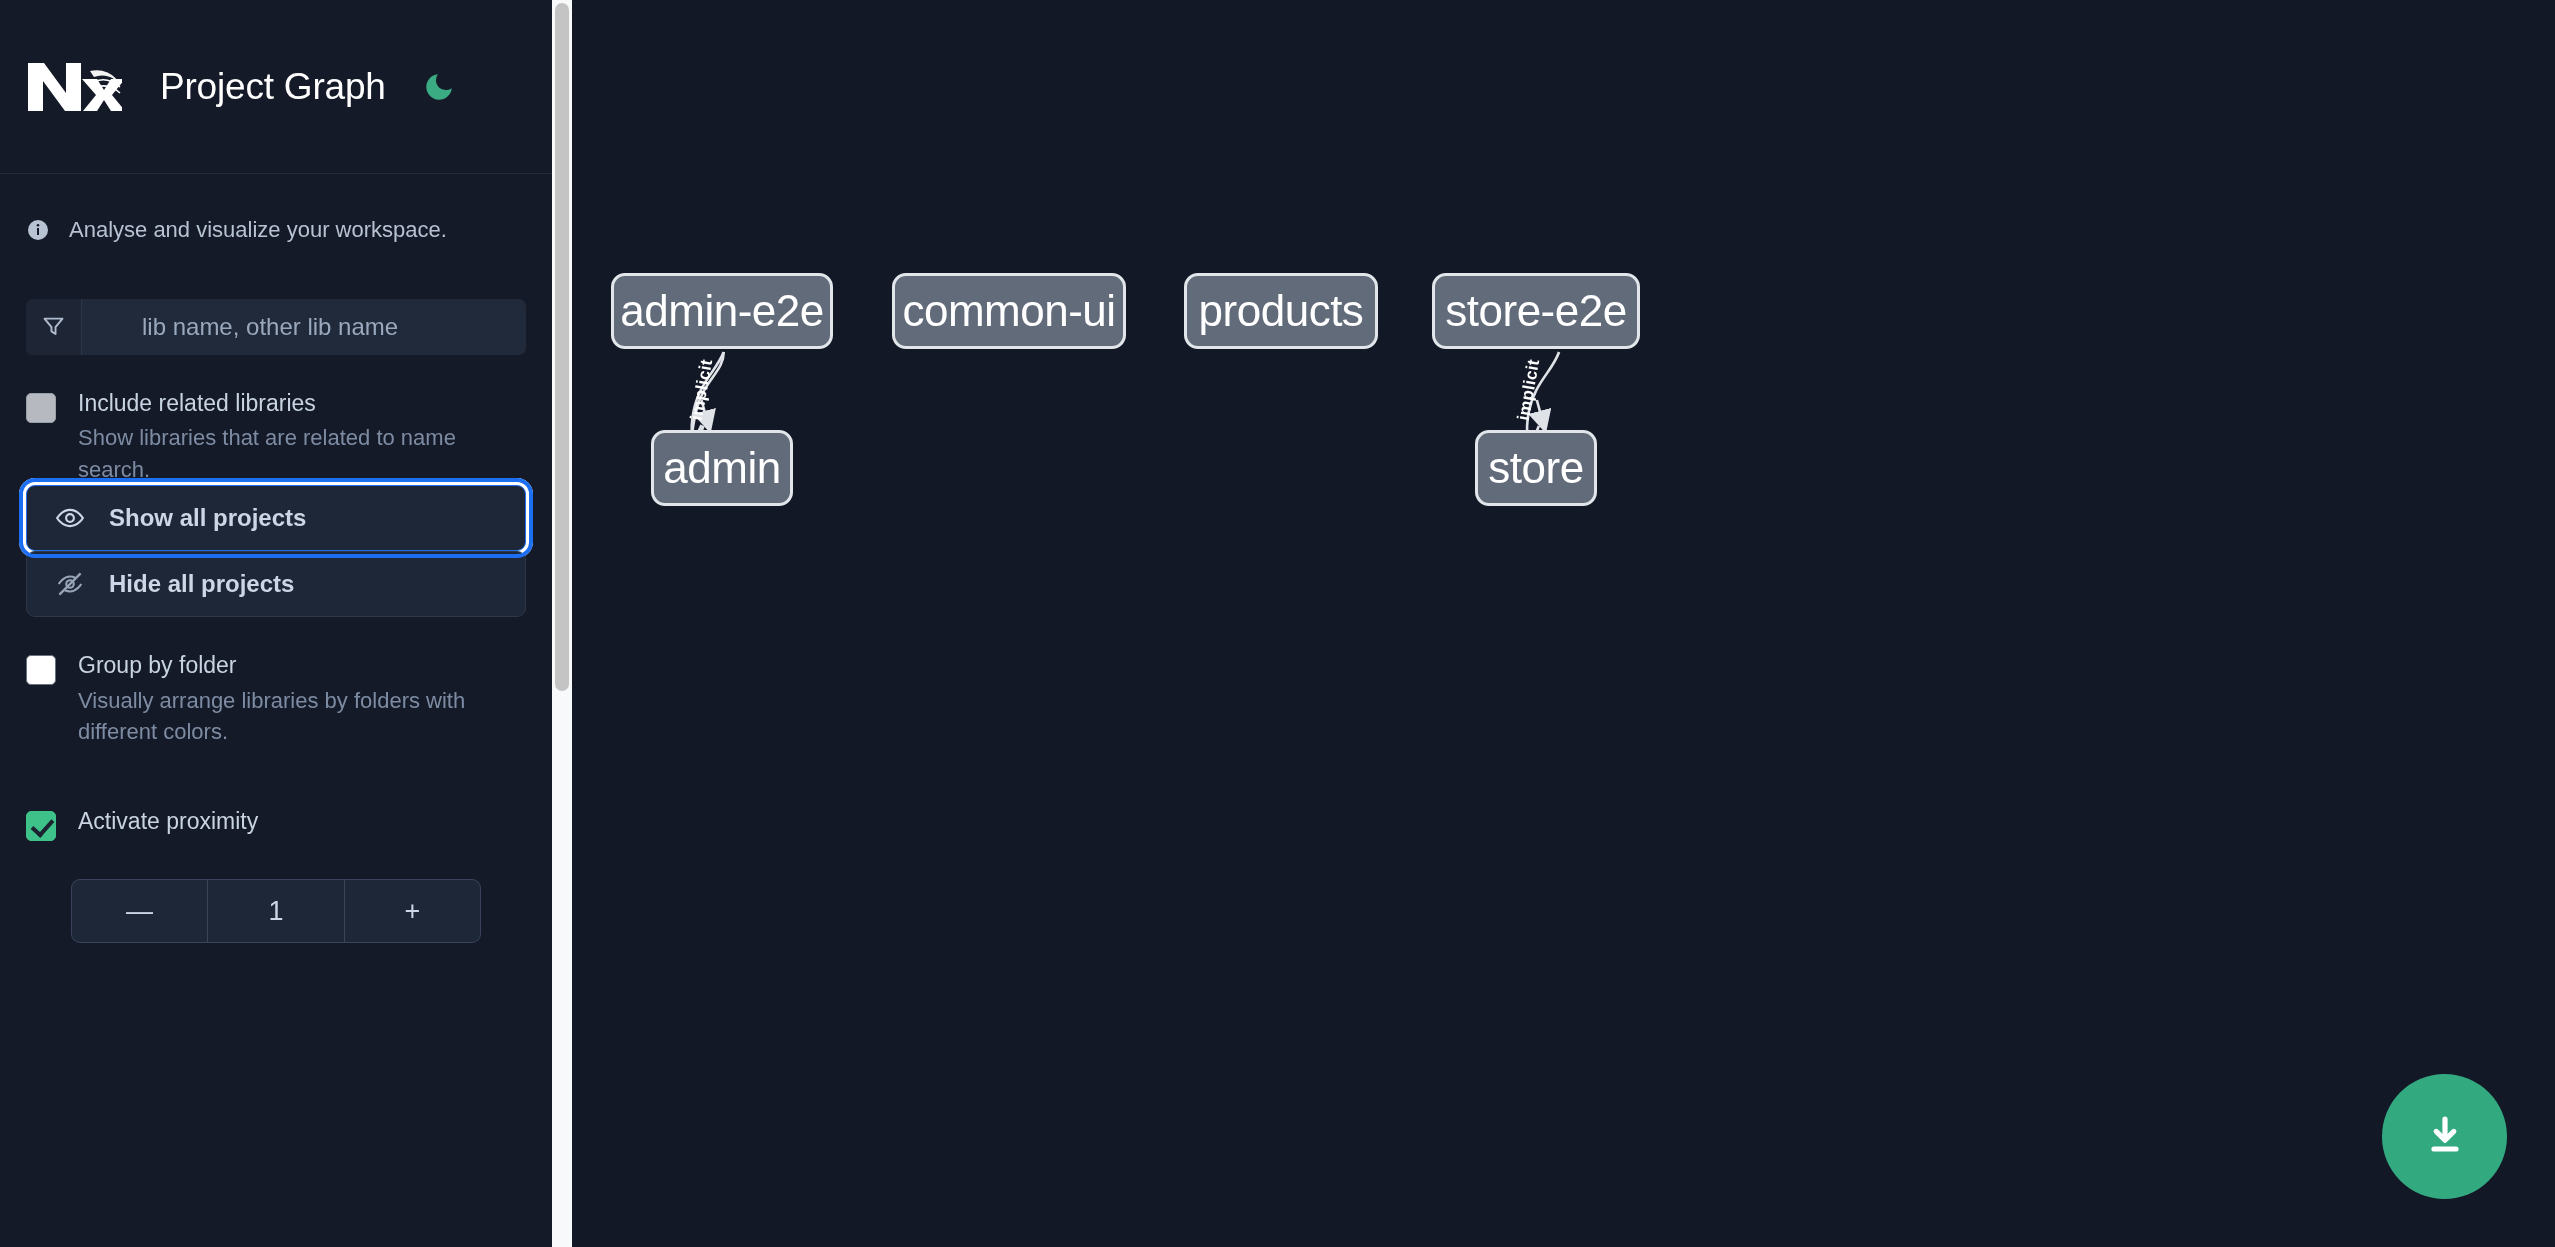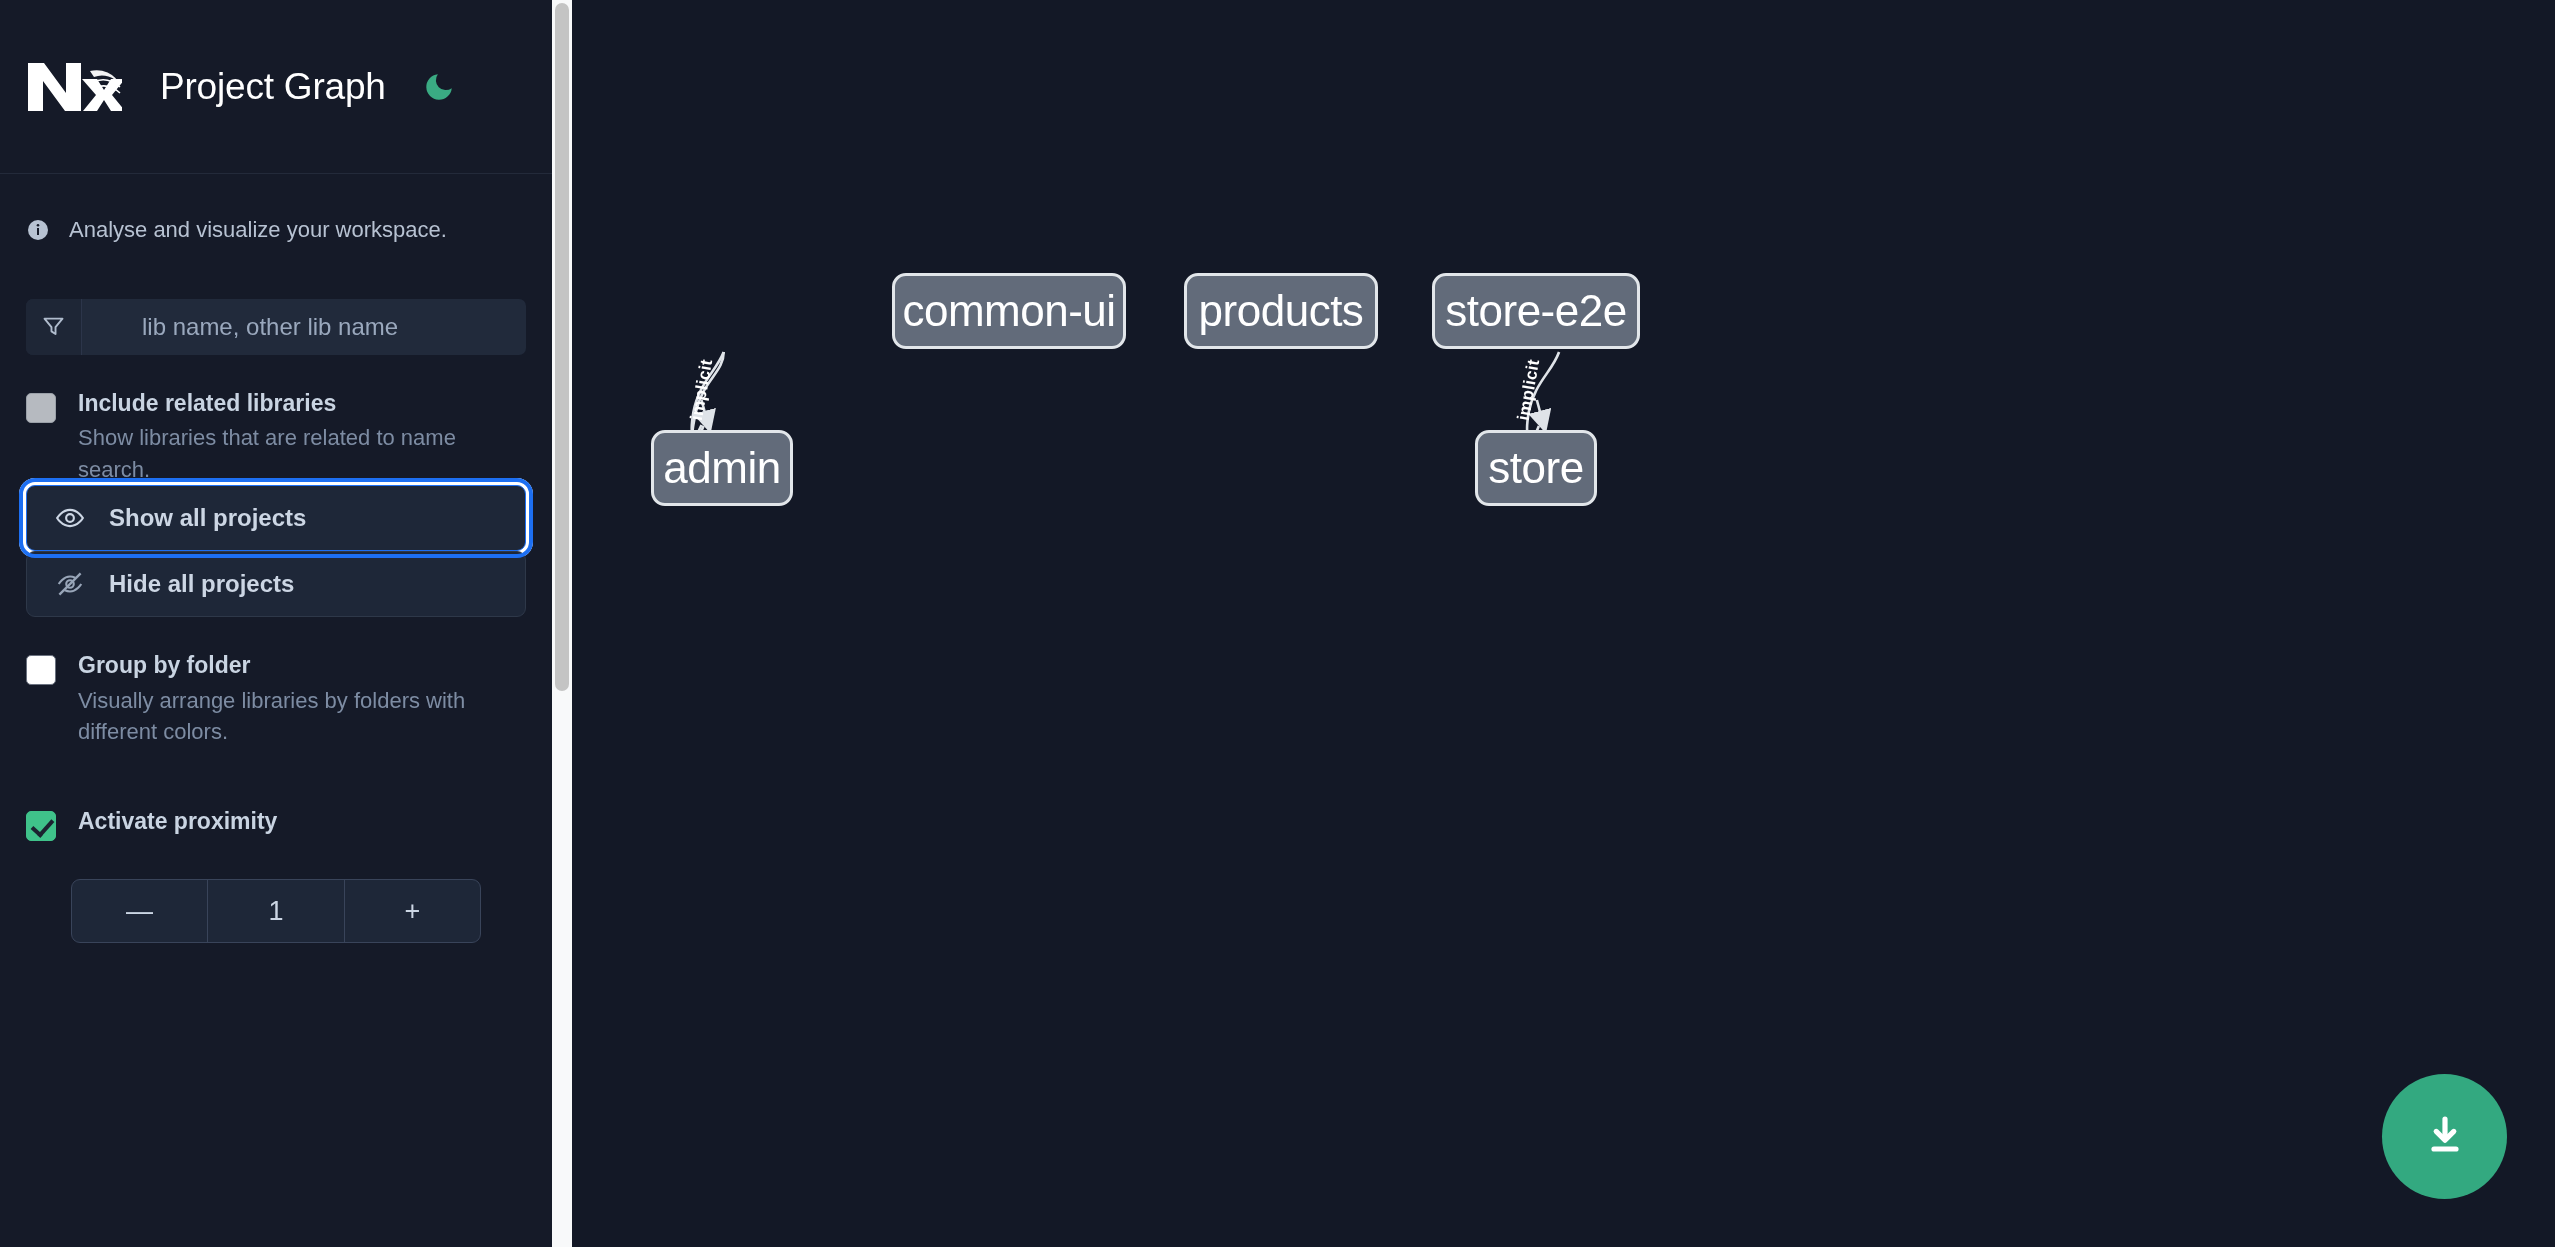--- a/index.html
+++ b/index.html
@@ -138,21 +138,21 @@
     position: absolute;
     left: 9px; top: 3px;
     width: 9px; height: 17px;
     border: solid #1c2230;
     border-width: 0 4px 4px 0;
     transform: rotate(42deg);
   }
   .check-texts { flex: 1 1 auto; min-width: 0; }
   .check-title {
     font-size: 23px;
-    font-weight: 700;
+    font-weight: 400;
     color: #c9d4e2;
     line-height: 1.25;
   }
   .check-desc {
     font-size: 22px;
     color: #7d8ca3;
     line-height: 1.42;
     margin-top: 5px;
   }
 
@@ -394,20 +394,23 @@
           <path d="M0 0 L9 4.5 L0 9 z" fill="#dfe3e8"></path>
         </marker>
       </defs>
       <path d="M170 352 C 170 372, 150 380, 143 410 C 137 436, 137 450, 148 425" fill="none" stroke="#dfe3e8" stroke-width="2.6"></path>
       <path d="M170 352 C 162 372, 146 382, 140 412 C 136 436, 140 452, 150 426" fill="none" stroke="#dfe3e8" stroke-width="2.6"></path>
       <line x1="148" y1="400" x2="155" y2="426" stroke="#dfe3e8" stroke-width="2.6" marker-end="url(#arrow)"></line>
       <path d="M997 352 C 990 372, 973 382, 967 412 C 963 436, 967 452, 977 426" fill="none" stroke="#dfe3e8" stroke-width="2.6"></path>
       <line x1="975" y1="400" x2="982" y2="426" stroke="#dfe3e8" stroke-width="2.6" marker-end="url(#arrow)"></line>
     </svg>
 
+    <div class="node" style="left:59px; top:273px; width:222px; height:76px;">
+      <span>admin-e2e</span>
+    </div>
 
     <div class="node" style="left:99px; top:430px; width:142px; height:76px;">
       <span>admin</span>
     </div>
 
     <div class="node" style="left:340px; top:273px; width:234px; height:76px;">
       <span>common-ui</span>
     </div>
 
     <div class="node" style="left:632px; top:273px; width:194px; height:76px;">

